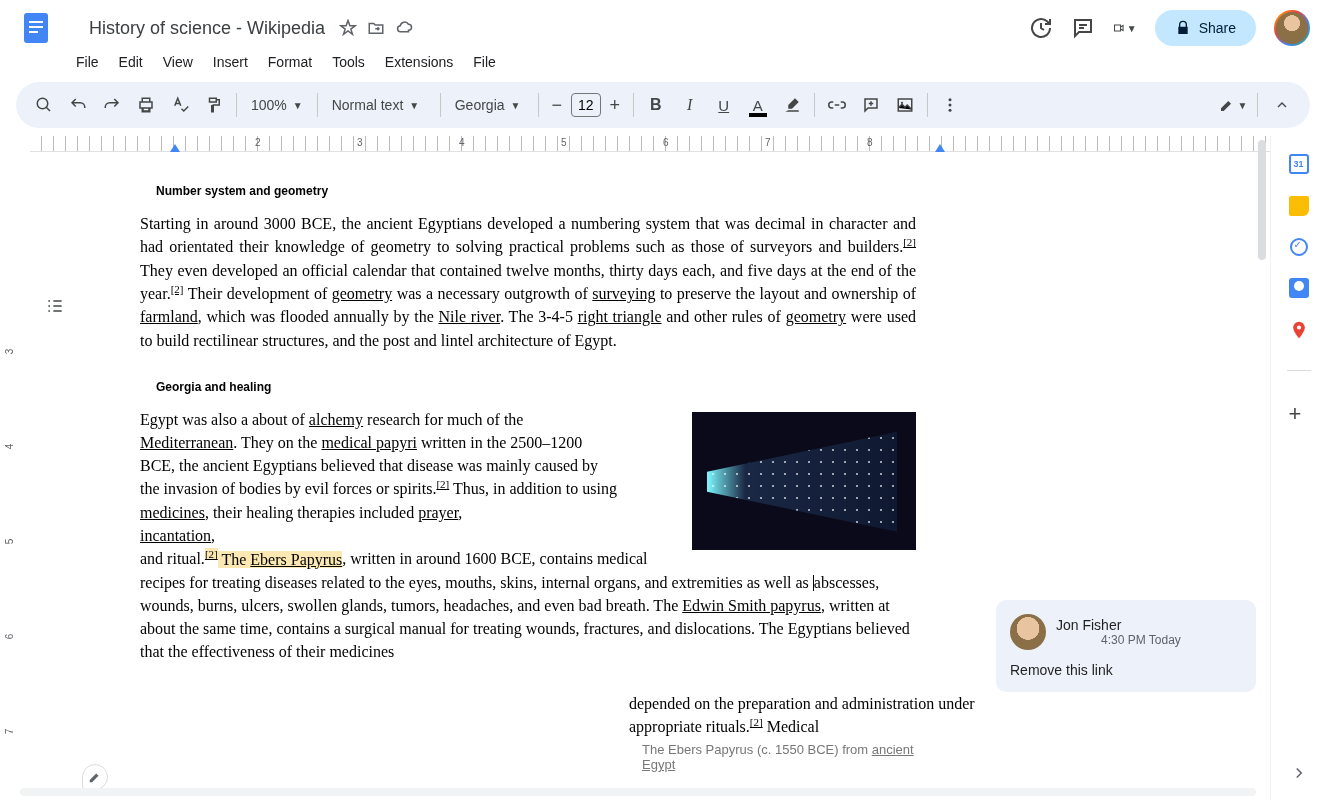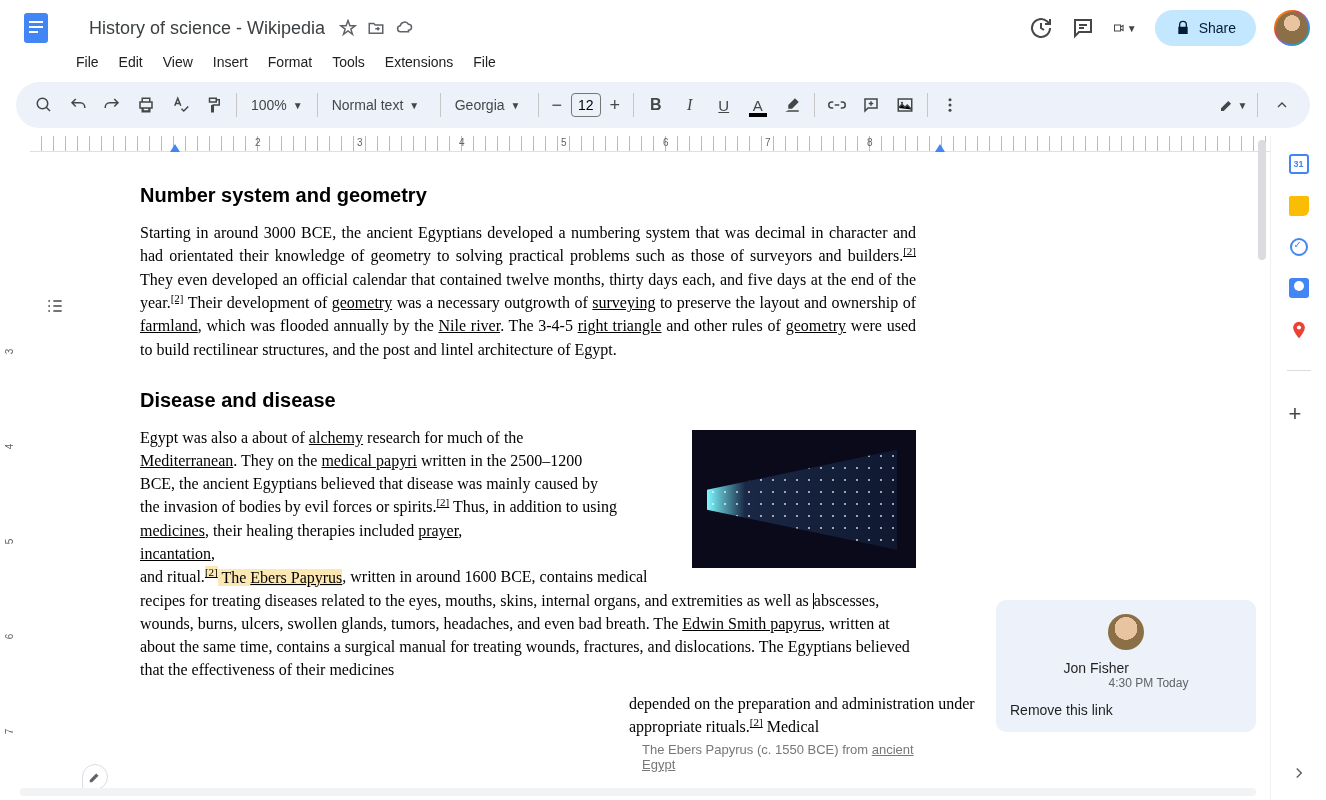--- a/index.html
+++ b/index.html
@@ -35,21 +35,21 @@
 .ruler-h { height: 16px; background: #fff; border-bottom: 1px solid #e0e0e0; position: relative; margin-left: 30px; }
 .ruler-h::before { content: ''; position: absolute; left: 0; right: 0; top: 0; bottom: 0; background-image: repeating-linear-gradient(90deg, transparent, transparent 11px, #bbb 11px, #bbb 12px); }
 .ruler-num { position: absolute; top: 1px; font-size: 10px; color: #5f6368; }
 .ruler-v { position: absolute; left: 5px; top: 140px; bottom: 0; width: 18px; background: #fff; }
 .ruler-v-num { position: absolute; font-size: 10px; color: #5f6368; transform: rotate(-90deg); left: 2px; }
 .ruler-tab-l { position: absolute; top: 8px; left: 140px; width: 0; height: 0; border-left: 5px solid transparent; border-right: 5px solid transparent; border-bottom: 8px solid #4285f4; }
 .ruler-tab-r { position: absolute; top: 8px; left: 905px; width: 0; height: 0; border-left: 5px solid transparent; border-right: 5px solid transparent; border-bottom: 8px solid #4285f4; }
 .outline-icon { position: absolute; left: 45px; top: 160px; color: #444746; cursor: pointer; }
 .page { background: #fff; width: 816px; margin-left: 120px; padding: 24px 0; font-family: Georgia, serif; position: relative; }
 .content { padding: 0 20px; color: #000; }
-.h3 { font-family: Arial, sans-serif; font-size: 20px; font-weight: bold; margin: 8px 0 14px; }
+.h3 { font-family: Arial, sans-serif; font-size: 12px; font-weight: bold; margin: 8px 16px 14px; }
 .para { font-size: 16px; line-height: 1.45; text-align: justify; margin-bottom: 6px; }
 .para2 { font-size: 16px; line-height: 1.45; }
 .ln { text-decoration: underline; text-align: right; }
 .sup { font-size: 11px; vertical-align: super; text-decoration: underline; }
 .hl { background: #fce8b2; }
 .cursor-mark::after { content: ''; display: inline-block; width: 1px; height: 16px; background: #000; vertical-align: text-bottom; }
 .fig { float: right; width: 224px; margin: 4px 0 8px 18px; }
 .fig-img { width: 224px; height: 138px; background: #0a0a1a; position: relative; overflow: hidden; }
 .cone { position: absolute; left: 15px; top: 20px; width: 190px; height: 100px; background: linear-gradient(90deg, #7df9ff 0%, #1a2845 20%, #0f1830 100%); clip-path: polygon(0 40%, 100% 0, 100% 100%, 0 60%); }
 .cone::after { content: ''; position: absolute; inset: 0; background-image: radial-gradient(white 1px, transparent 1px); background-size: 12px 12px; opacity: 0.6; }
@@ -59,21 +59,21 @@
 .side-cal { background: #fff; border: 2px solid #4285f4; border-radius: 3px; font-size: 9px; font-weight: bold; color: #4285f4; display: flex; align-items: center; justify-content: center; }
 .side-keep { background: #fbbc04; border-radius: 2px 2px 6px 2px; }
 .side-tasks { width: 18px; height: 18px; border: 2px solid #4285f4; border-radius: 50%; position: relative; }
 .side-tasks::after { content: '✓'; position: absolute; color: #4285f4; font-size: 10px; left: 2px; top: -1px; }
 .side-contacts { background: #4285f4; border-radius: 3px; position: relative; }
 .side-contacts::after { content: ''; position: absolute; width: 10px; height: 10px; background: #fff; border-radius: 50%; top: 3px; left: 5px; }
 .side-maps svg { width: 20px; height: 20px; }
 .side-plus { font-size: 22px; color: #444746; font-weight: 300; }
 .side-expand { position: absolute; bottom: 20px; right: 18px; color: #5f6368; cursor: pointer; }
 .comment-card { position: absolute; right: 70px; top: 600px; width: 260px; background: #edf2fa; border-radius: 10px; padding: 14px; font-family: Arial, sans-serif; }
-.comment-head { display: flex; gap: 10px; align-items: center; flex-direction: column; }
+.comment-head { display: flex; gap: 10px; align-items: center; }
 .comment-av { width: 36px; height: 36px; border-radius: 50%; background: #d4a574; background-image: radial-gradient(circle at 50% 40%, #e8c4a0 40%, #8b6f47 41%); }
 .comment-name { font-size: 14px; font-weight: 500; color: #1f1f1f; }
 .comment-time { font-size: 12px; color: #5f6368; margin-left: 45px; }
 .comment-body { margin-top: 12px; font-size: 14px; color: #1f1f1f; }
 .explore-badge { position: absolute; left: 82px; top: 628px; width: 26px; height: 26px; background: #fff; border: 1px solid #dadce0; border-radius: 50% 50% 50% 4px; display: flex; align-items: center; justify-content: center; color: #5f6368; cursor: pointer; }
 .scrollbar-v { position: absolute; right: 60px; top: 140px; width: 8px; height: 120px; background: #dadce0; border-radius: 4px; }
 .scrollbar-h { position: absolute; bottom: 4px; left: 20px; right: 70px; height: 8px; background: #f1f3f4; border-radius: 4px; }
 </style>
 </head>
 <body>
@@ -275,21 +275,21 @@
     <div class="outline-icon"><svg width="20" height="20" viewBox="0 0 24 24">
           <path stroke="#444746" stroke-width="2" d="M4 6h2m4 0h10M4 12h2m4 0h10M4 18h2m4 0h10"></path>
         </svg></div>
 
     <div class="page">
       <div class="content">
         <div class="h3">Number system and geometry</div>
         <p class="para">
           <span>Starting in around 3000 BCE, the ancient Egyptians developed a numbering system that was decimal in character and had orientated their knowledge of geometry to solving practical problems such as those of surveyors and builders.</span><span class="sup">[2]</span><span> They even developed an official calendar that contained twelve months, thirty days each, and five days at the end of the year.</span><span class="sup">[2]</span><span> Their development of </span><span class="ln">geometry</span><span> was a necessary outgrowth of </span><span class="ln">surveying</span><span> to preserve the layout and ownership of </span><span class="ln">farmland</span><span>, which was flooded annually by the </span><span class="ln">Nile river</span><span>. The 3-4-5 </span><span class="ln">right triangle</span><span> and other rules of </span><span class="ln">geometry</span><span> were used to build rectilinear structures, and the post and lintel architecture of Egypt.</span>
         </p>
-        <div class="h3" style="margin-top:28px">Disease and disease</div>
+        <div class="h3" style="margin-top:28px">Georgia and healing</div>
         <div class="fig">
           <div class="fig-img">
               <div class="cone"></div>
             </div>
         </div>
         <p class="para2">
           <span>Egypt was also a about of </span><span class="ln">alchemy</span><span> research for much of the </span><br>
           <span class="ln">Mediterranean</span><span>. They on the </span><span class="ln">medical papyri</span><span> written in the 2500–1200</span><br>
           <span>BCE, the ancient Egyptians believed that disease was mainly caused by</span><br>
           <span>the invasion of bodies by evil forces or spirits.</span><span class="sup">[2]</span><span> Thus, in addition to using </span><span class="ln">medicines</span><span>, their healing therapies included </span><span class="ln">prayer</span><span>, </span><br>

